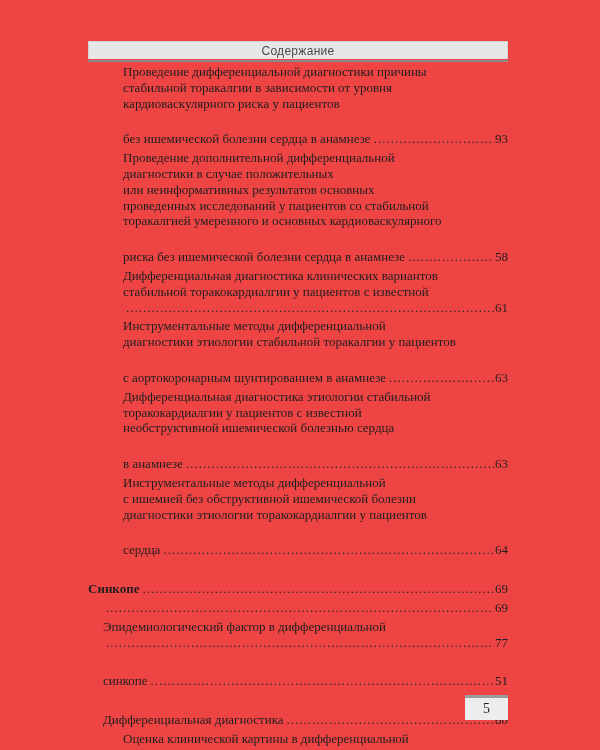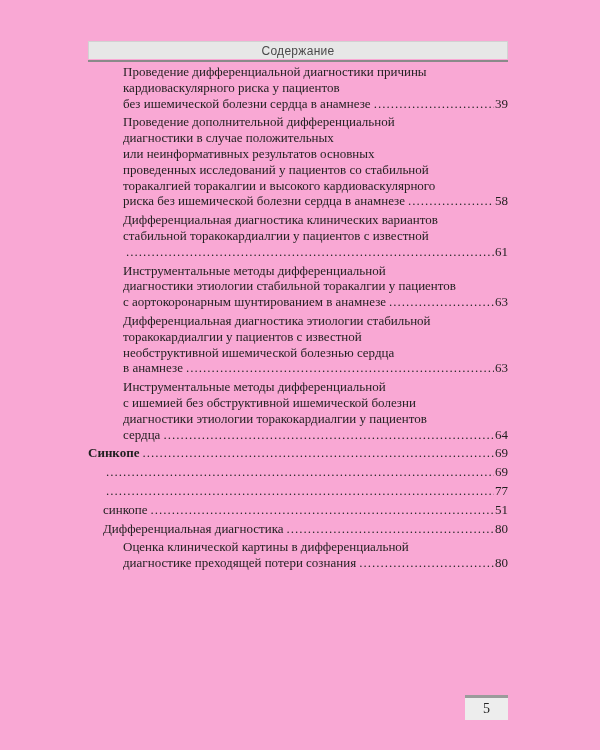--- a/index.html
+++ b/index.html
@@ -9,21 +9,21 @@
     --footer-bg:#ededed;
     --footer-rule:#9b9b9b;
     --text:#1f1f1f;
   }
   html,body{margin:0;padding:0;background:#ffffff;}
   body{
     width:600px;height:750px;
     font-family:"Liberation Serif","DejaVu Serif",serif;
     color:var(--text);
   }
-  .page{position:relative;width:600px;height:750px;overflow:hidden;background:#f9a8d4;}
+  .page{position:relative;width:600px;height:750px;overflow:hidden;background:#ef4444;}
 
   
   .header-wrap{position:absolute;left:88px;top:41px;width:420px;}
   .header-bar{
     background:var(--header-bg);
     border:1px solid var(--header-border);
     border-bottom:none;
     height:17px;
     display:flex;align-items:center;justify-content:center;
     font-family:"Liberation Sans","DejaVu Sans",sans-serif;
@@ -34,21 +34,21 @@
   
   .toc{
     position:absolute;left:88px;top:64px;width:420px;
     font-size:13px;line-height:15.8px;
   }
   .entry{margin-bottom:3px;}
   .entry.lvl1{padding-left:15px;}
   .entry.lvl2{padding-left:35px;}
   .entry.bold .ltext, .entry.bold .line{font-weight:bold;}
   .lastline{display:flex;align-items:baseline;}
-  .ltext{white-space:nowrap;}
+  .ltext{white-space:nowrap;margin-top:20px;}
   .leader{flex:1;overflow:hidden;white-space:nowrap;margin:0 1px 0 3px;color:#2a2a2a;font-weight:normal;}
   .leader::after{
     content:"........................................................................................................................";
     letter-spacing:1px;
   }
   .pagenum{white-space:nowrap;font-weight:normal;}
 
   
   .footer-box{
     position:absolute;left:465px;top:695px;width:43px;height:22px;
@@ -66,33 +66,34 @@
   <div class="header-wrap">
     <div class="header-bar">
       <span>Содержание</span>
     </div>
     <div class="header-underline"></div>
   </div>
 
   <div class="toc">
       <div class="entry lvl2">
         <div class="line">Проведение дифференциальной диагностики причины</div>
+        <div class="line">стабильной торакалгии в зависимости от уровня</div>
         <div class="line">кардиоваскулярного риска у пациентов</div>
         <div class="line lastline">
           <span class="ltext">без ишемической болезни сердца в анамнезе</span>
           <span class="leader"></span>
-          <span class="pagenum">39</span>
+          <span class="pagenum">93</span>
         </div>
       </div>
       <div class="entry lvl2">
         <div class="line">Проведение дополнительной дифференциальной</div>
         <div class="line">диагностики в случае положительных</div>
         <div class="line">или неинформативных результатов основных</div>
         <div class="line">проведенных исследований у пациентов со стабильной</div>
-        <div class="line">торакалгией торакалгии и высокого кардиоваскулярного</div>
+        <div class="line">торакалгией умеренного и основных кардиоваскулярного</div>
         <div class="line lastline">
           <span class="ltext">риска без ишемической болезни сердца в анамнезе</span>
           <span class="leader"></span>
           <span class="pagenum">58</span>
         </div>
       </div>
       <div class="entry lvl2">
         <div class="line">Дифференциальная диагностика клинических вариантов</div>
         <div class="line">стабильной торакокардиалгии у пациентов с известной</div>
         <div class="line lastline">
@@ -136,20 +137,21 @@
           <span class="pagenum">69</span>
         </div>
       </div>
       <div class="entry lvl1">
         <div class="line lastline">
           <span class="leader"></span>
           <span class="pagenum">69</span>
         </div>
       </div>
       <div class="entry lvl1">
+        <div class="line">Эпидемиологический фактор в дифференциальной</div>
         <div class="line lastline">
           <span class="leader"></span>
           <span class="pagenum">77</span>
         </div>
       </div>
       <div class="entry lvl1">
         <div class="line lastline">
           <span class="ltext">синкопе</span>
           <span class="leader"></span>
           <span class="pagenum">51</span>

